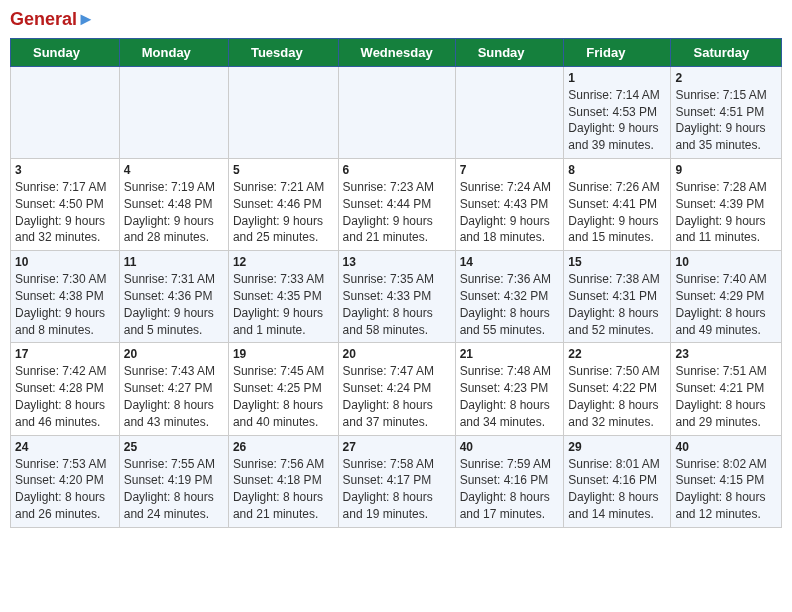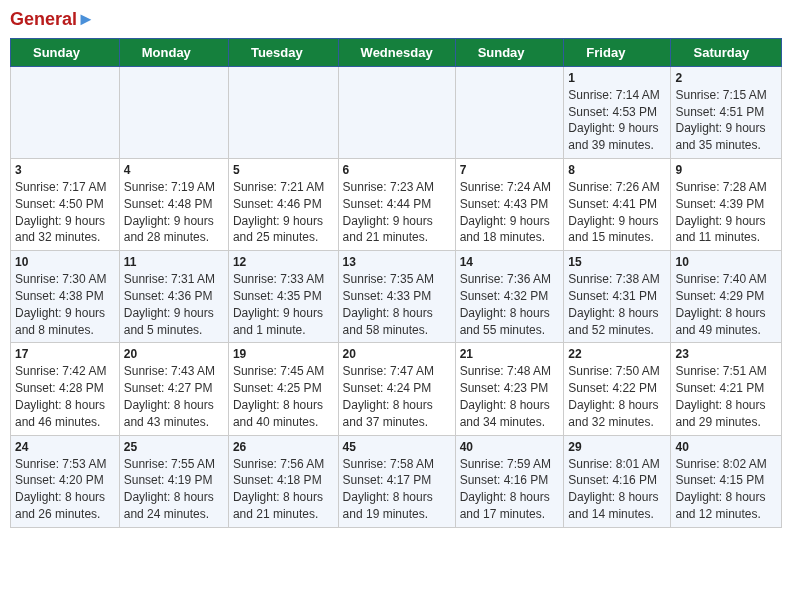--- a/index.html
+++ b/index.html
@@ -223,21 +223,21 @@
         </td>
         <td>
           <div class="day-num">25</div>
           <div class="day-info">Sunrise: 7:55 AM<br>Sunset: 4:19 PM<br>Daylight: 8 hours<br>and 24 minutes.</div>
         </td>
         <td>
           <div class="day-num">26</div>
           <div class="day-info">Sunrise: 7:56 AM<br>Sunset: 4:18 PM<br>Daylight: 8 hours<br>and 21 minutes.</div>
         </td>
         <td>
-          <div class="day-num">45</div>
+          <div class="day-num">27</div>
           <div class="day-info">Sunrise: 7:58 AM<br>Sunset: 4:17 PM<br>Daylight: 8 hours<br>and 19 minutes.</div>
         </td>
         <td>
           <div class="day-num">40</div>
           <div class="day-info">Sunrise: 7:59 AM<br>Sunset: 4:16 PM<br>Daylight: 8 hours<br>and 17 minutes.</div>
         </td>
         <td>
           <div class="day-num">29</div>
           <div class="day-info">Sunrise: 8:01 AM<br>Sunset: 4:16 PM<br>Daylight: 8 hours<br>and 14 minutes.</div>
         </td>

